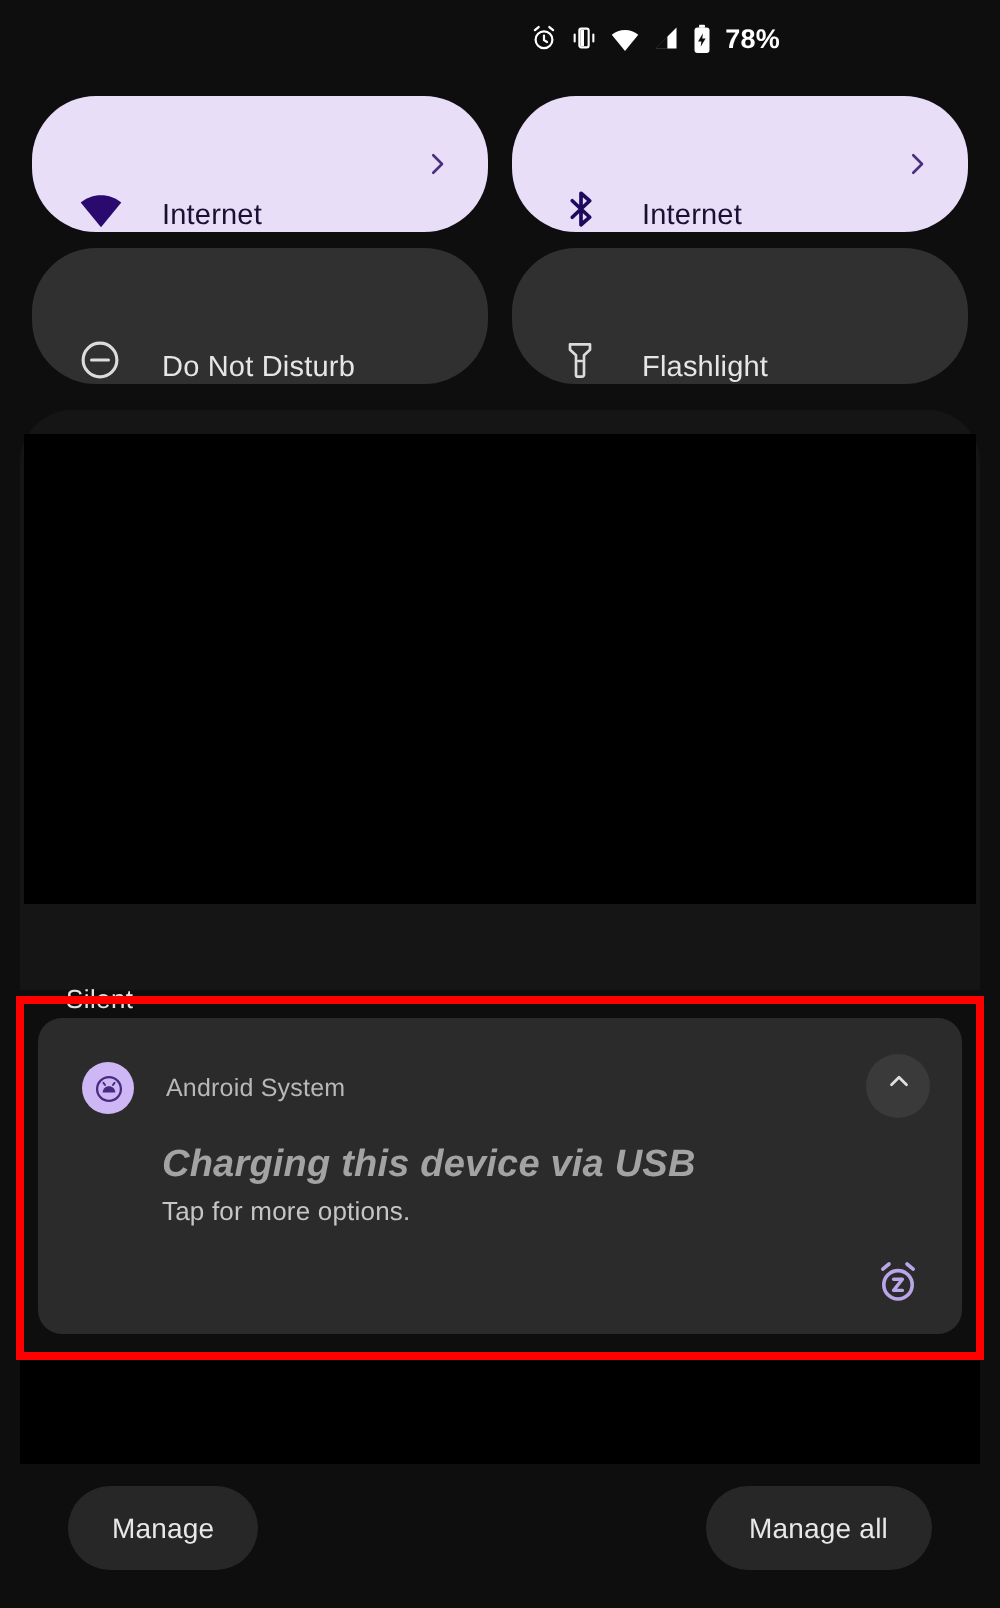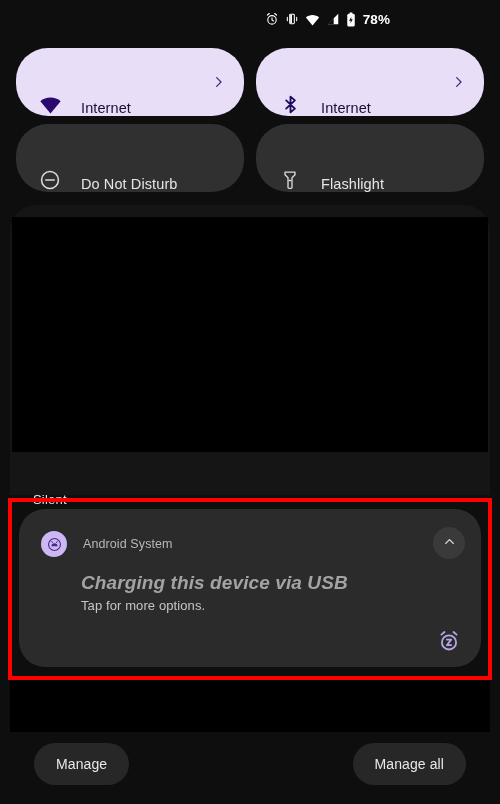--- a/index.html
+++ b/index.html
@@ -141,21 +141,21 @@
     box-sizing: border-box;
     border: 4px solid #ff0000;
   }
   .notif-card {
     position: absolute;
     top: 7px;
     left: 7px;
     width: 462px;
     height: 158px;
     background: #2b2b2b;
-    border-radius: 26px;
+    border-radius: 12px;
     box-sizing: border-box;
   }
   .notif-header {
     position: absolute;
     top: 22px;
     left: 22px;
     display: flex;
     align-items: center;
   }
   .app-avatar {

